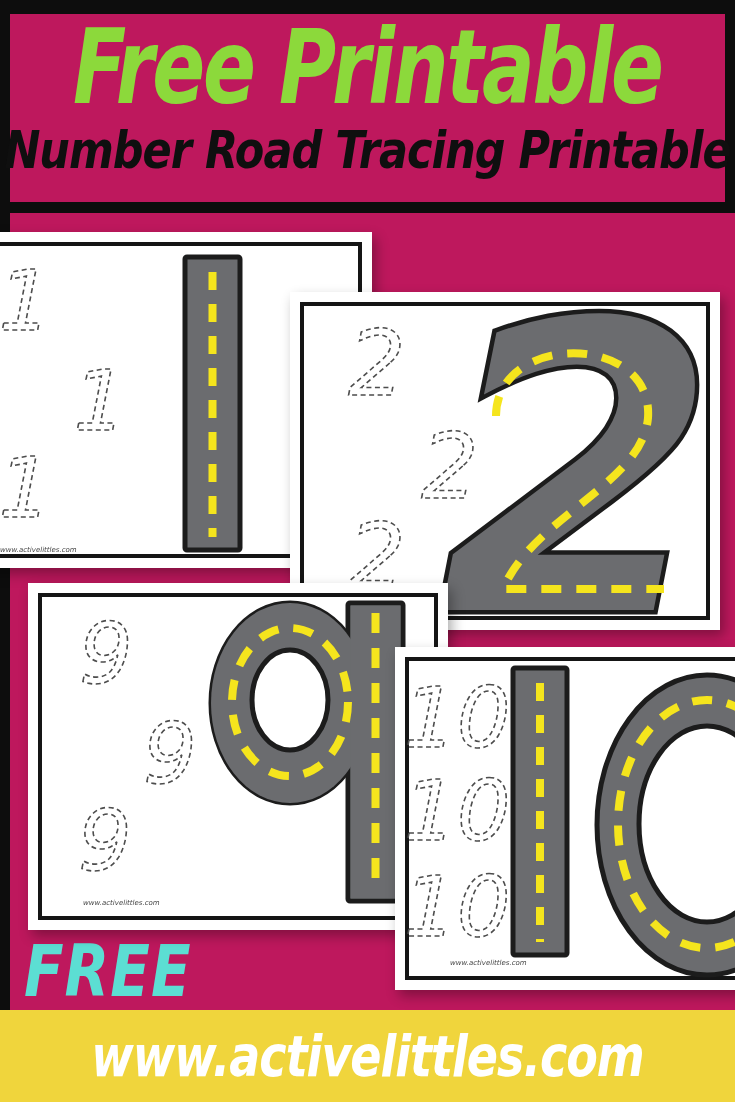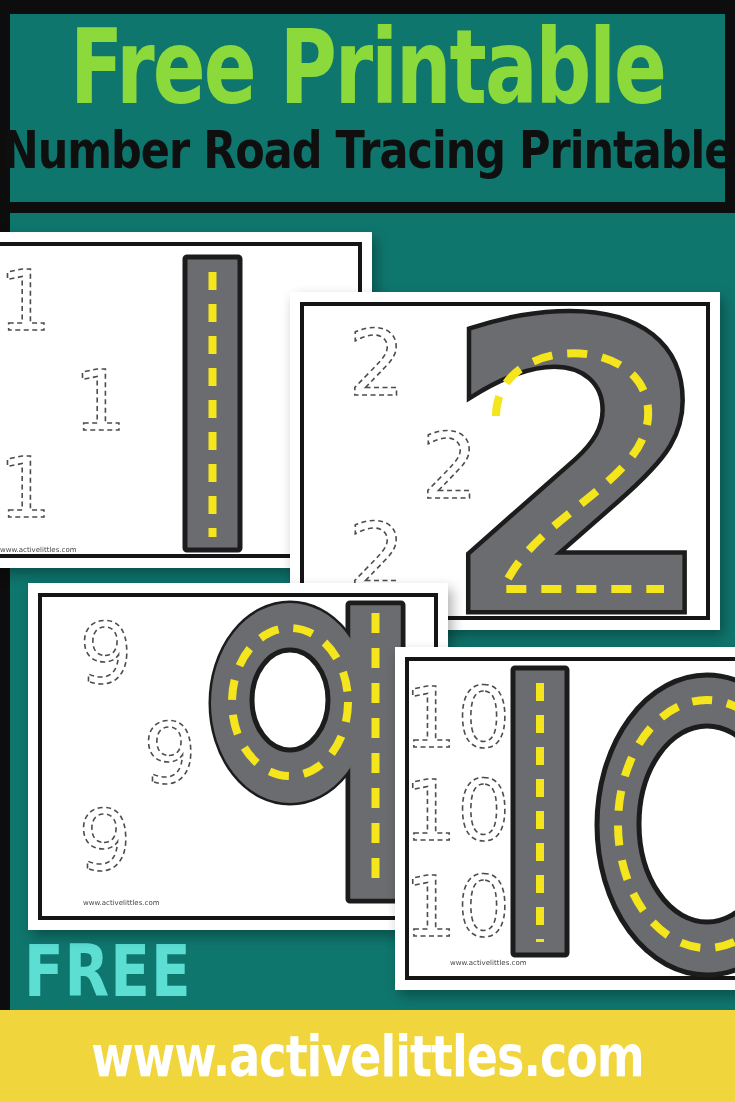--- a/index.html
+++ b/index.html
@@ -1,19 +1,19 @@
 <!DOCTYPE html>
 <html><head>
 <meta charset="utf-8">
 <style>
   * { margin:0; padding:0; box-sizing:border-box; }
   body { background:#888; }
   .page {
-    position:relative; width:735px; height:1102px; background:#0f766e;
-    overflow:hidden; font-family:"DejaVu Sans", sans-serif; margin:0 auto;
+    position:relative; width:735px; height:1102px; background:#be185d;
+    overflow:hidden; font-family:"DejaVu Sans", sans-serif; margin:0 auto;font-style:italic;
   }
   
   .bar-top    { position:absolute; left:0; top:0; width:735px; height:14px; background:#0d0d0d; }
   .strip-left { position:absolute; left:0; top:0; width:10px; height:1010px; background:#0d0d0d; }
   .strip-right{ position:absolute; left:725px; top:0; width:10px; height:213px; background:#0d0d0d; }
   .bar-divider{ position:absolute; left:0; top:202px; width:735px; height:11px; background:#0d0d0d; }
 
   
   .title1 {
     position:absolute; left:0; top:18px; width:735px; height:102px;

